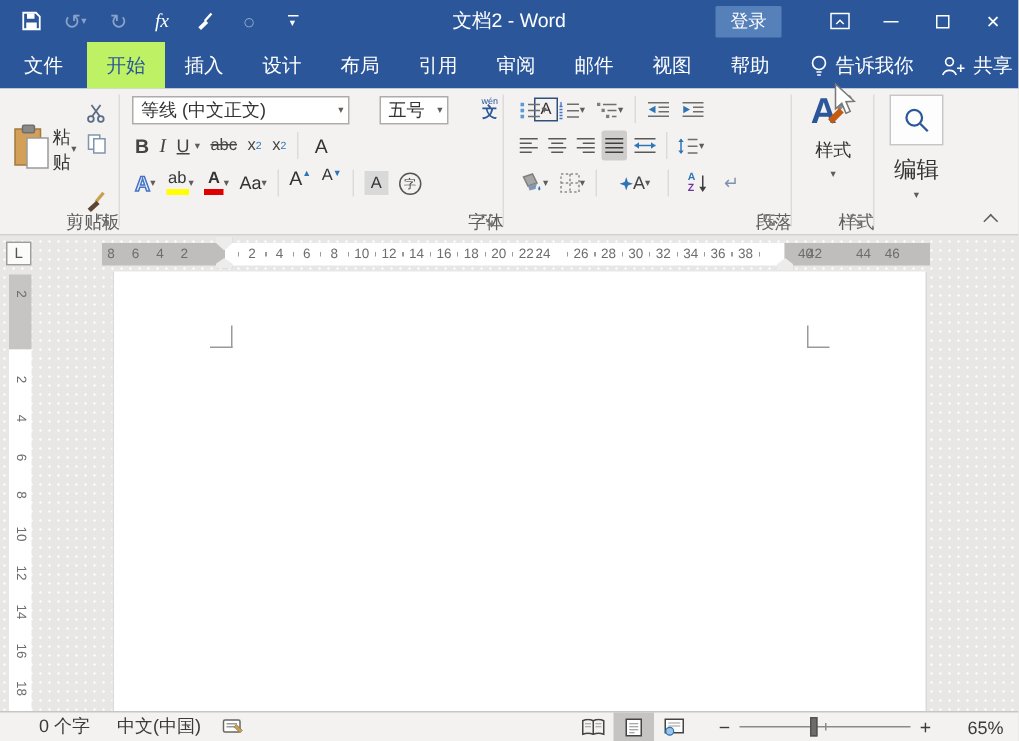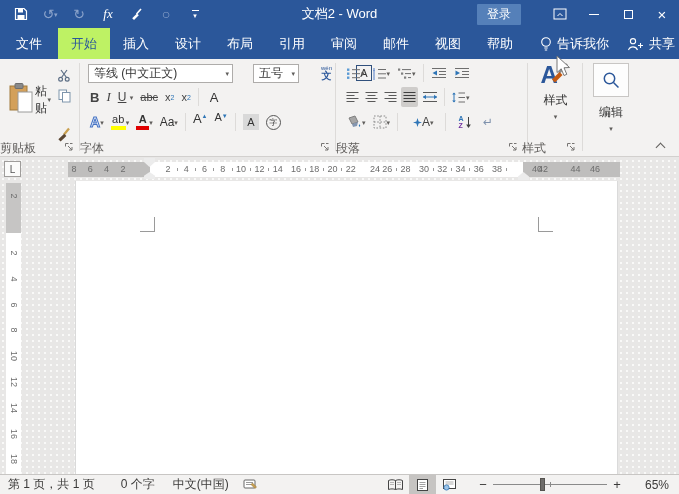--- a/index.html
+++ b/index.html
@@ -30,21 +30,21 @@
 .tab.active{background:#bef264;color:#2b579a}
 #fileTab{padding:0 16px}
 #tabItems{display:flex}
 #tellme,#share{display:flex;align-items:center;gap:5px}
 #tellme{padding:0 10px 0 14px}
 #share{padding:0 14px 0 8px}
 
 #ribbon{position:absolute;left:0;top:59px;width:679px;height:98px;background:#f3f2f1;border-bottom:1px solid #d2d0ce}
 .group{position:absolute;top:0;height:97px}
 .gsep{position:absolute;right:0;top:4px;bottom:5px;width:1px;background:#dddbd9}
-.glabel{position:absolute;bottom:1px;left:0;right:0;text-align:left;color:#605e5c;font-size:12px;line-height:14px}
+.glabel{position:absolute;bottom:1px;left:0;right:0;text-align:right;color:#605e5c;font-size:12px;line-height:14px}
 .launcher{position:absolute;bottom:4px;width:10px;height:10px}
 .rrow{position:absolute;display:flex;align-items:center}
 .rbtn{display:flex;align-items:center;justify-content:center;border-radius:2px;height:20px;padding:0 2px}
 .rbtn.active{background:#cfcdcb}
 .vsep{width:1px;height:18px;background:#dddbd9;margin:0 2px}
 .combo{height:19px;background:#fff;border:1px solid #aeacaa;display:flex;align-items:center;justify-content:space-between;padding:0 3px 0 5px;font-size:12px;color:#333;white-space:nowrap}
 .glyph{font-size:12px;color:#444;line-height:1}
 
 #g-clip{left:0;width:80px}
 #pasteBtn{position:absolute;left:7px;top:3px;width:44px;height:72px;display:flex;flex-direction:row;align-items:center}
@@ -85,21 +85,21 @@
 #g-sty{left:528px;width:55px}
 #stylesBtn{position:absolute;left:3px;top:2px;width:49px;height:76px;display:flex;flex-direction:column;align-items:center}
 #stylesBtn .bigA{position:relative;width:32px;height:30px}
 #stylesBtn .bigA .A{position:absolute;left:1px;top:0;font-size:24px;font-weight:bold;color:#2b579a;line-height:28px}
 #stylesBtn .slabel{font-size:12px;color:#333;margin-top:1px}
 #stylesBtn .dd{margin-top:4px}
 
 #g-edit{left:583px;width:62px}
 #editBtn{position:absolute;left:6px;top:4px;width:44px;height:78px;display:flex;flex-direction:column;align-items:center}
 #editBtn .mbox{width:36px;height:34px;background:#fdfdfd;border:1px solid #c8c6c4;display:flex;align-items:center;justify-content:center}
-#editBtn .elabel{font-size:12px;color:#333;margin-top:7px}
+#editBtn .elabel{font-size:15px;color:#333;margin-top:7px}
 #editBtn .dd{margin-top:4px}
 #collapseBtn{position:absolute;left:648px;top:80px;width:24px;height:14px;display:flex;align-items:center;justify-content:center}
 .chev{width:7px;height:7px;border-top:1.5px solid #605e5c;border-right:1.5px solid #605e5c;transform:rotate(-45deg);margin-top:3px}
 
 #docarea{position:absolute;left:0;top:158px;width:679px;height:316px;background-color:#e8e7e6;background-image:radial-gradient(rgba(255,255,255,.75) .7px,transparent 1px);background-size:6px 6px}
 #tabsel{position:absolute;left:4px;top:3px;width:17px;height:16px;background:#fbfbfa;border:1px solid #9f9d9b;display:flex;align-items:center;justify-content:center;font-size:10px;color:#555}
 #hruler{position:absolute;left:68px;top:4px;width:552px;height:15px}
 .hseg{position:absolute;top:0;height:15px}
 #hsegL{left:0;width:82px;background:#bfbebd}
 #hsegM{left:82px;width:373px;background:#fff;background-image:repeating-linear-gradient(to right,transparent 0,transparent 8.6px,#9a9a9a 8.6px,#9a9a9a 9.4px,transparent 9.4px,transparent 18.28px);background-size:100% 3px;background-position:0 6px;background-repeat:no-repeat}
@@ -559,21 +559,21 @@
         <span class="rnum" style="left: 118.28px;">4</span>
         <span class="rnum" style="left: 136.56px;">6</span>
         <span class="rnum" style="left: 154.84px;">8</span>
         <span class="rnum" style="left: 173.12px;">10</span>
         <span class="rnum" style="left: 191.4px;">12</span>
         <span class="rnum" style="left: 209.68px;">14</span>
         <span class="rnum" style="left: 227.96px;">16</span>
         <span class="rnum" style="left: 246.24px;">18</span>
         <span class="rnum" style="left: 264.52px;">20</span>
         <span class="rnum" style="left: 282.8px;">22</span>
-        <span class="rnum" style="left: 307px;">24</span>
+        <span class="rnum" style="left: 294px;">24</span>
         <span class="rnum" style="left: 319.36px;">26</span>
         <span class="rnum" style="left: 337.64px;">28</span>
         <span class="rnum" style="left: 355.92px;">30</span>
         <span class="rnum" style="left: 374.2px;">32</span>
         <span class="rnum" style="left: 392.48px;">34</span>
         <span class="rnum" style="left: 410.76px;">36</span>
         <span class="rnum" style="left: 429.04px;">38</span>
         <span class="rnum" style="left: 469px;">40</span>
         <span class="rnum" style="left: 475px;">42</span>
         <span class="rnum" style="left: 507.6px;">44</span>
@@ -602,21 +602,20 @@
       </div>
   </div>
 
   <div id="page">
     <div class="cmark" id="cmL"></div>
     <div class="cmark" id="cmR"></div>
   </div>
 </div>
 
 <div id="statusbar">
-  <span class="sitem" id="st-page">第 1 页，共 1 页</span>
   <span class="sitem" id="st-words">0 个字</span>
   <span class="sitem" id="st-lang">中文(中国)</span>
   <span id="st-proof">
     <svg width="15" height="13" viewBox="0 0 15 13">
         <rect x="1" y="2" width="11" height="8" rx="1" fill="#fff" stroke="#666"></rect>
         <path d="M3 4.5 H10 M3 6.5 H10" stroke="#9a9a9a"></path>
         <path d="M9.5 5 L13.5 9 L12 10.5 L8 6.5 Z" fill="#c9a050" stroke="#8a6d34" stroke-width=".5"></path>
       </svg>
   </span>
   <div id="st-right">

